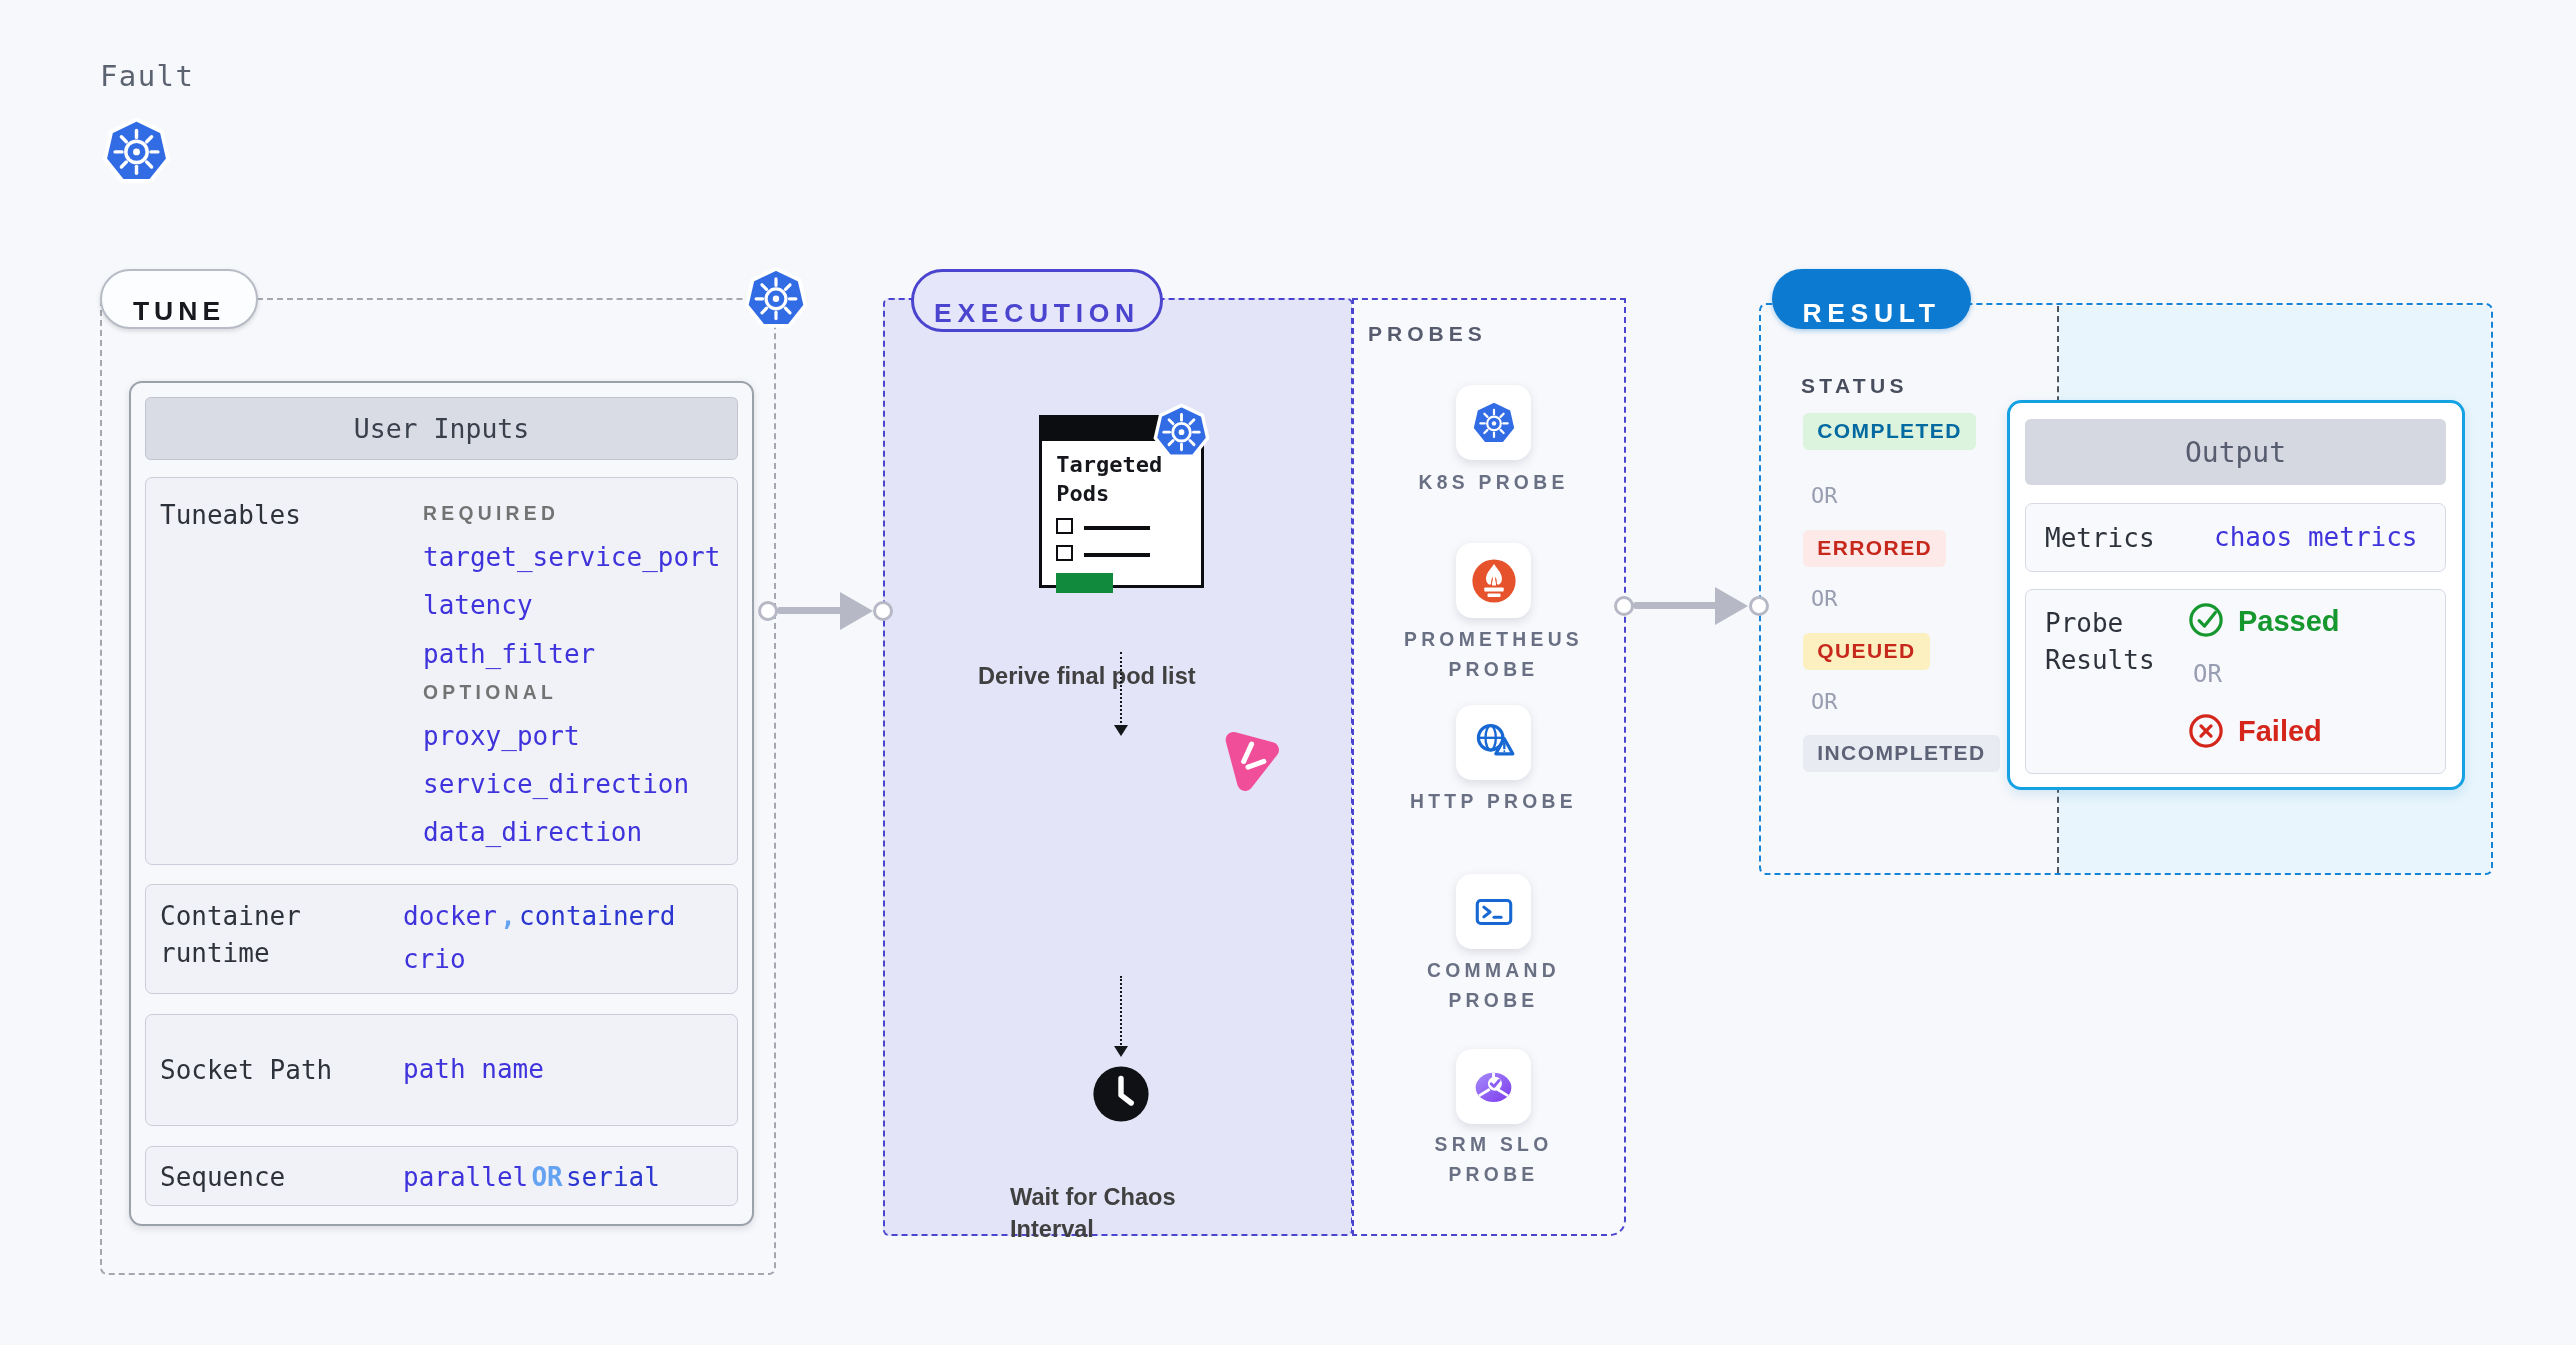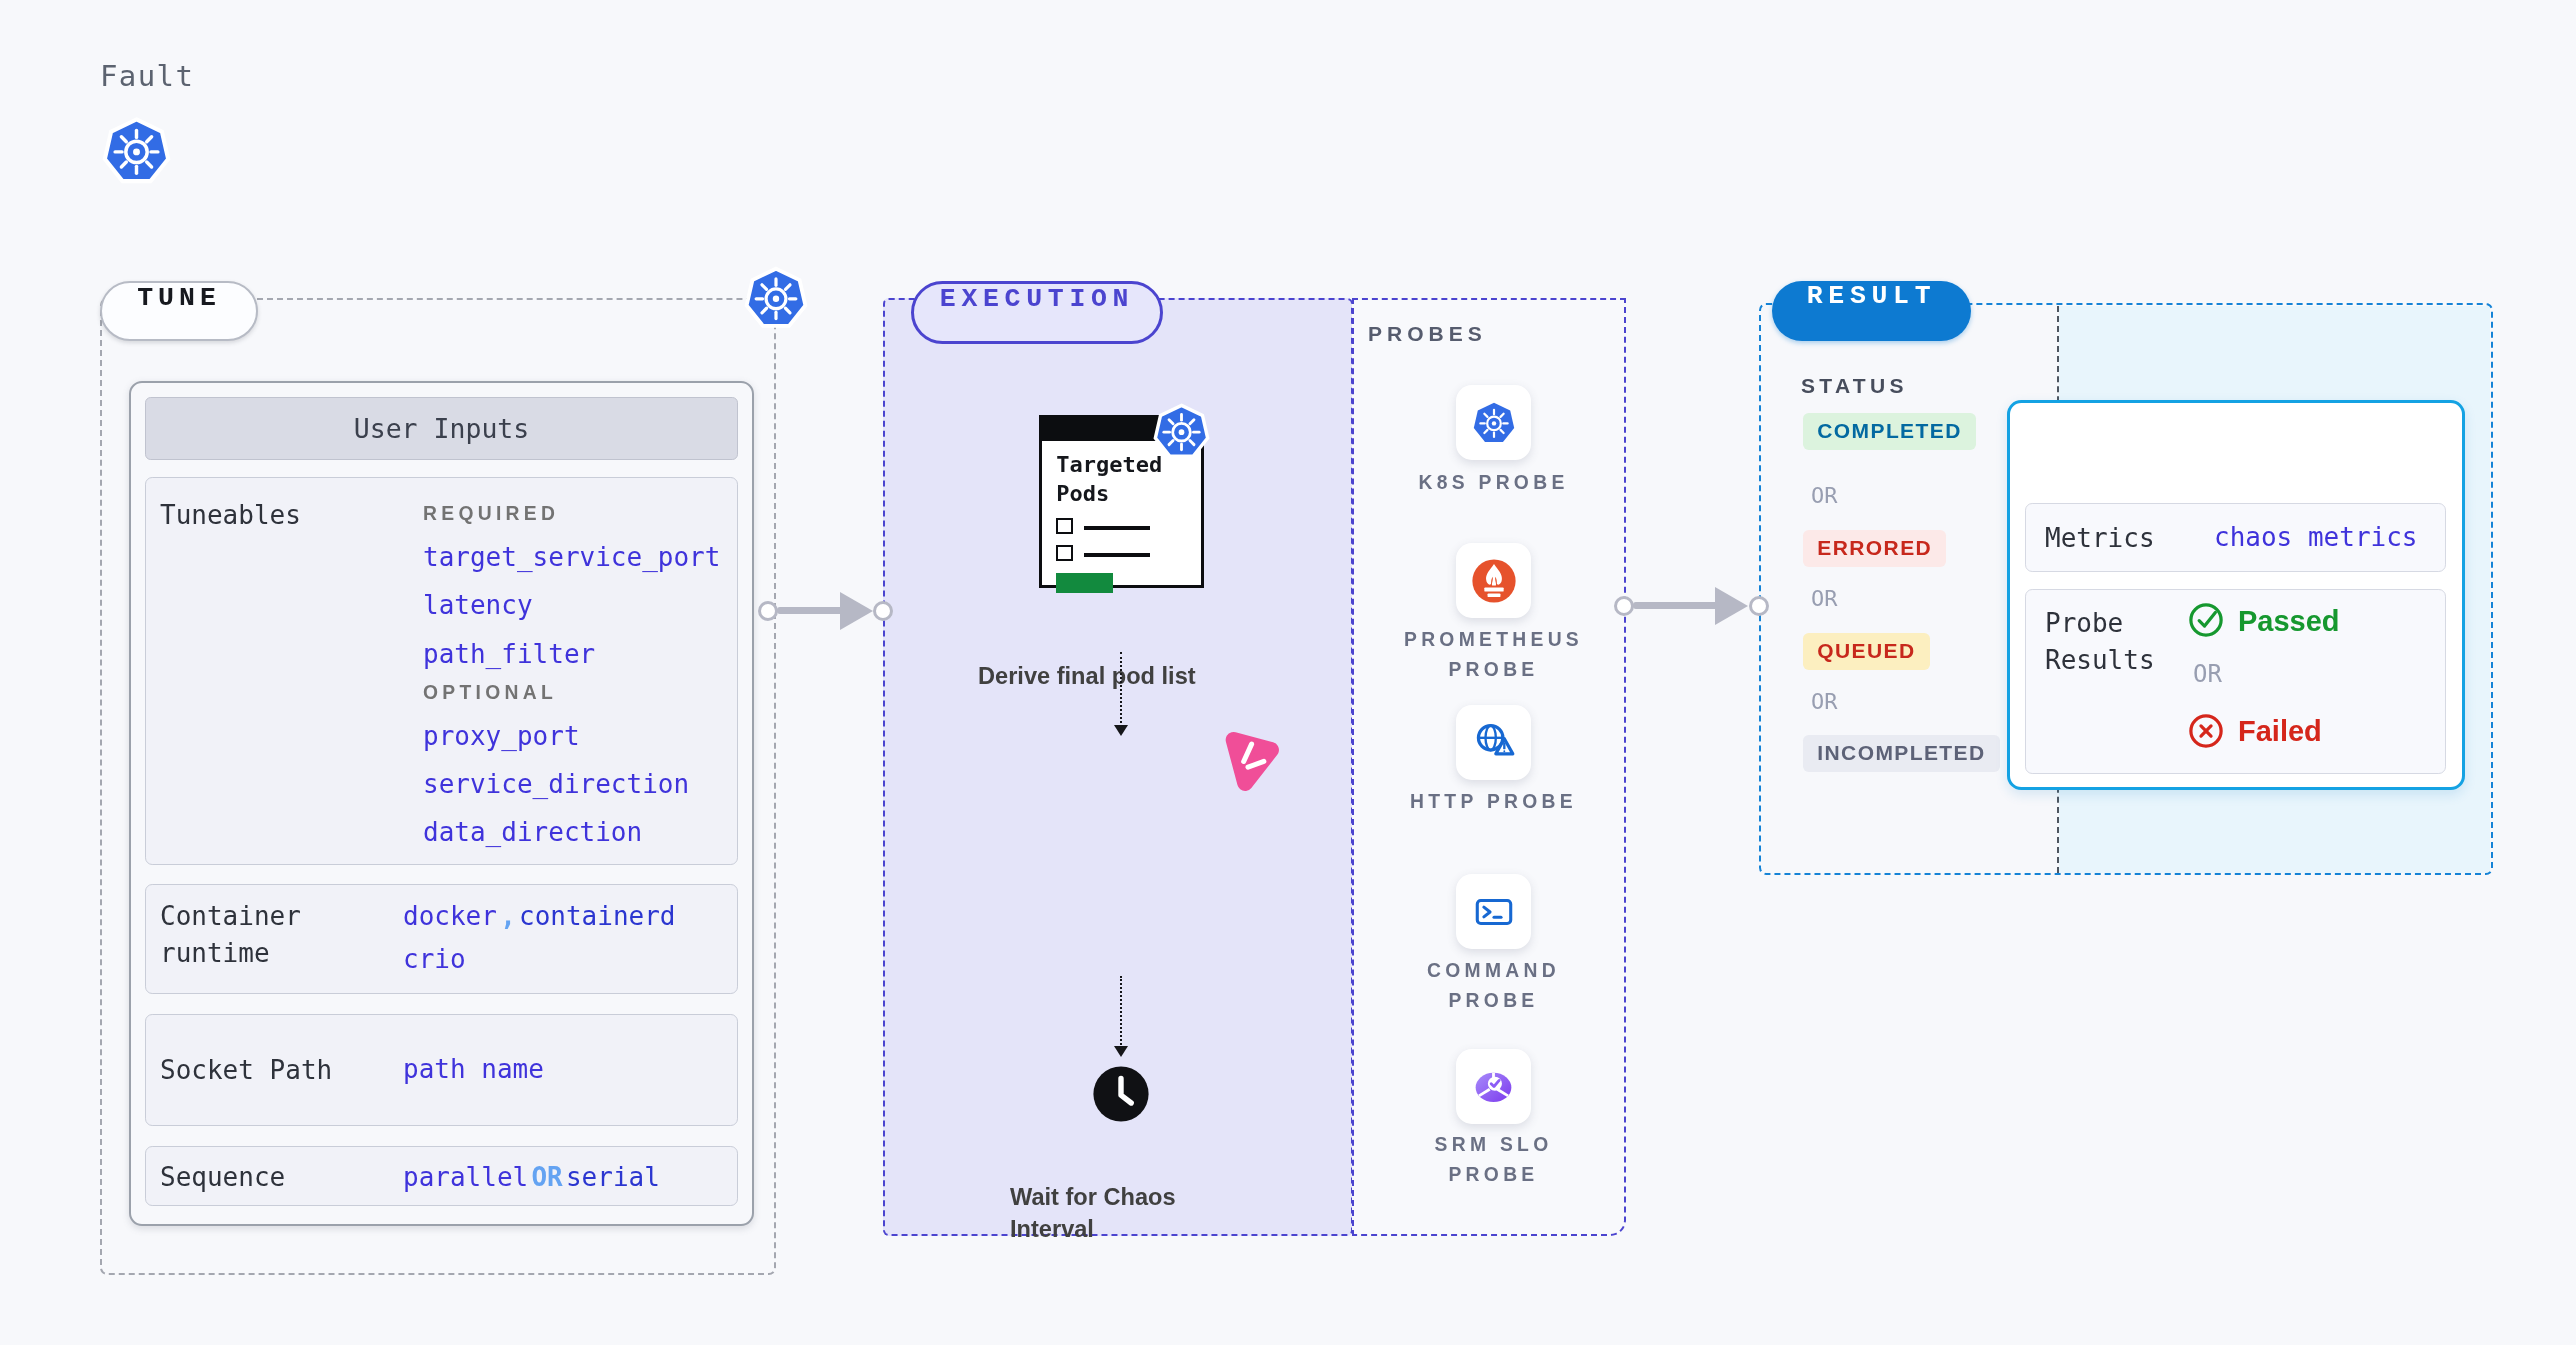--- a/index.html
+++ b/index.html
@@ -9,22 +9,22 @@
     background:#f7f8fb; overflow:hidden;
     font-family:"Liberation Sans", sans-serif;
   }
   .abs { position:absolute; }
 
   
   .kicker { font-family:"DejaVu Sans Mono", monospace; font-size:29px; color:#5c6370; letter-spacing:1.4px; }
   .page-title { font-size:43px; font-weight:bold; color:#15171c; letter-spacing:0.4px; }
 
   
-  .pill { display:flex; align-items:flex-start; justify-content:center; border-radius:31.5px;
-          font-family:Liberation Mono, monospace; font-weight:bold; z-index:6;margin-top:12px; }
+  .pill { display:flex; align-items:flex-end; justify-content:center; border-radius:31.5px;
+          font-family:Liberation Sans, sans-serif; font-weight:bold; z-index:6; }
   .pill-tune { background:#fcfdff; border:2.9px solid #b7bbc5; color:#17191f; font-size:26.5px; letter-spacing:5px;
                box-shadow:0 2.1px 4.3px rgba(60,64,80,.18); }
   .pill-exec { background:#e6e6fb; border:3.6px solid #4b44cf; color:#4b44cf; font-size:26.5px; letter-spacing:5.7px; }
   .pill-result { background:#0d7ad1; color:#ffffff; font-size:26.5px; letter-spacing:5.7px;
                  box-shadow:0 2.1px 5.7px rgba(13,122,209,.35); }
 
   
   .box-tune   { border:2.9px dashed #a4a7b0; border-radius:7.2px; }
   .box-exec   { background:#e4e4f9; border:2.9px dashed #4b44cf; border-radius:5.7px; }
   .box-probes { background:#f8f9fc; border:2.9px dashed #4b44cf; border-radius:0 0 15.8px 0; }
@@ -301,20 +301,23 @@
   <div class="abs status-label" style="left:1801px; top:374px;">STATUS</div>
   <div class="abs badge badge-completed" style="left:1803px; top:413px;">COMPLETED</div>
   <div class="abs or-text" style="left:1811px; top:483px;">OR</div>
   <div class="abs badge badge-errored" style="left:1803px; top:530px;">ERRORED</div>
   <div class="abs or-text" style="left:1811px; top:586px;">OR</div>
   <div class="abs badge badge-queued" style="left:1803px; top:633px;">QUEUED</div>
   <div class="abs or-text" style="left:1811px; top:689px;">OR</div>
   <div class="abs badge badge-incompleted" style="left:1803px; top:735px;">INCOMPLETED</div>
 
   <div class="abs output-box" style="left:2007px; top:400px; width:458px; height:390px;"></div>
+  <div class="abs output-header" style="left:2025px; top:419px; width:421px; height:66px;">
+    <span>Output</span>
+  </div>
   <div class="abs output-row" style="left:2025px; top:503px; width:421px; height:69px;"></div>
   <div class="abs row-label" style="left:2045px; top:520px;">Metrics</div>
   <a class="abs param-link" style="left:2214px; top:522px;" href="#">chaos metrics</a>
 
   <div class="abs output-row" style="left:2025px; top:589px; width:421px; height:185px;"></div>
   <div class="abs row-label" style="left:2045px; top:605px; width:122px;">Probe Results</div>
   <svg class="abs" style="left:2188px; top:602px;" width="36" height="36" viewBox="0 0 100 100">
     <circle cx="50" cy="50" r="42" fill="none" stroke="#16982f" stroke-width="9"></circle>
     <polyline points="31,52 46,67 76,29" fill="none" stroke="#16982f" stroke-width="9" stroke-linecap="round" stroke-linejoin="round"></polyline>
   </svg>

